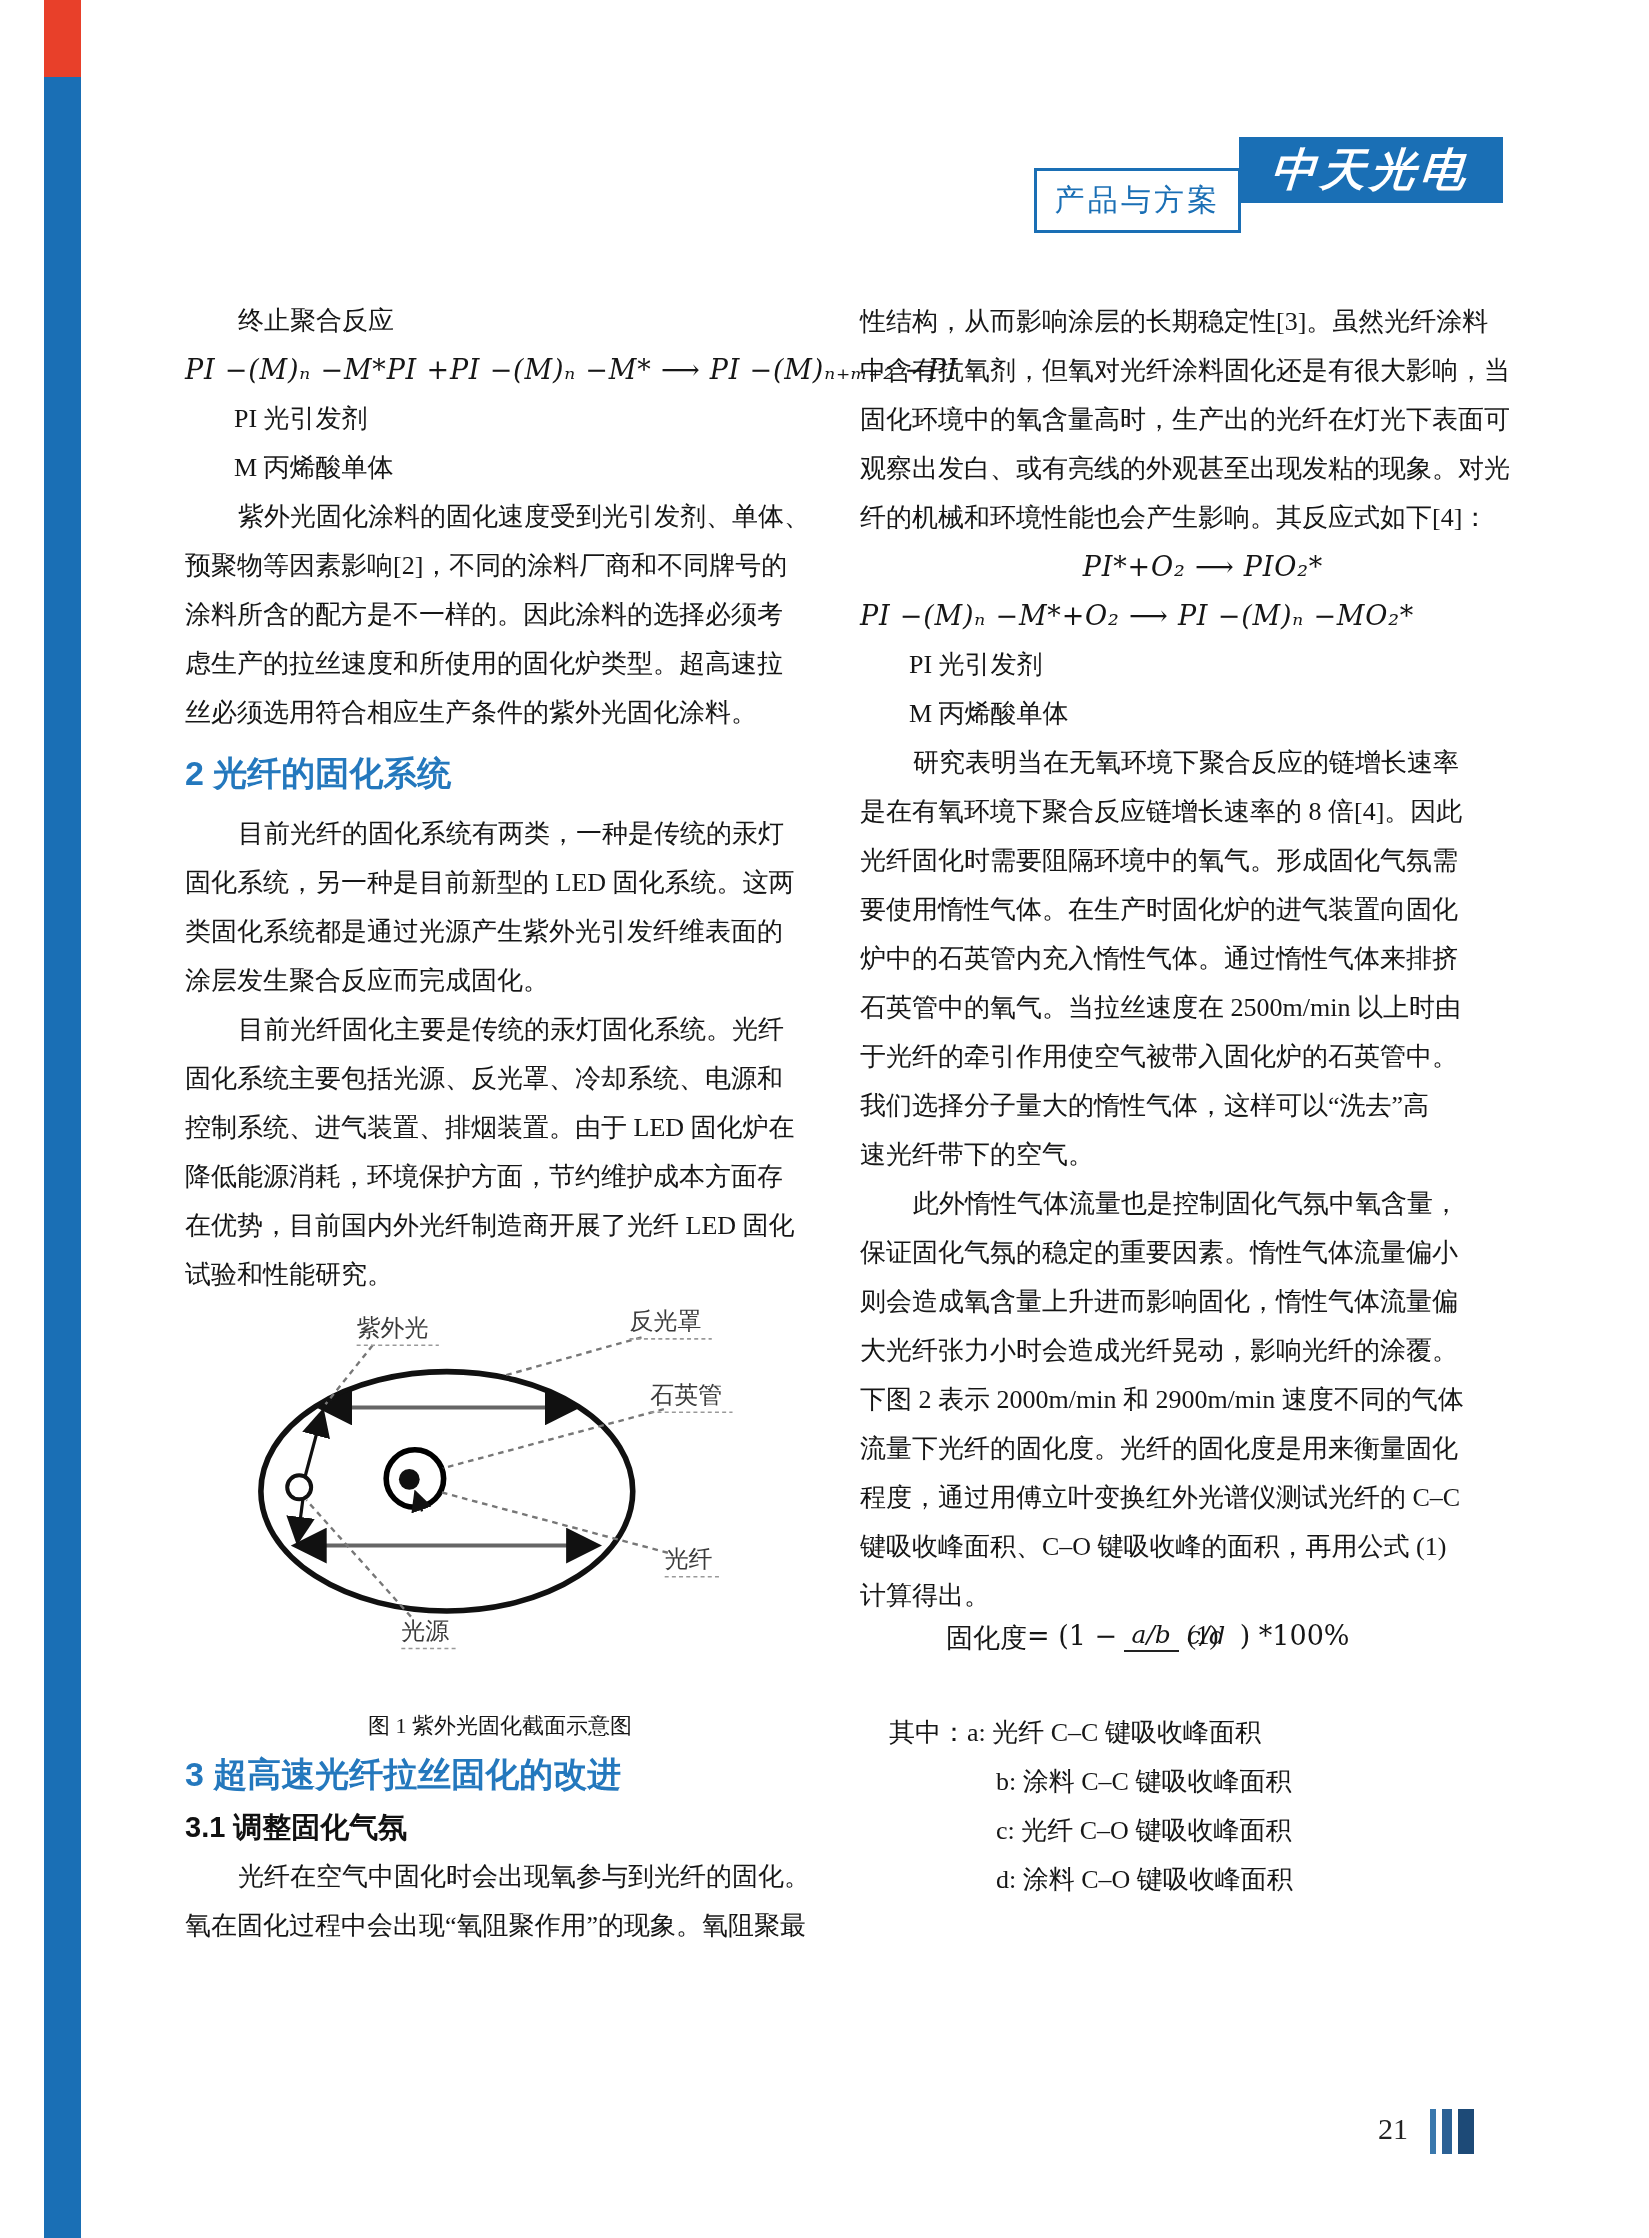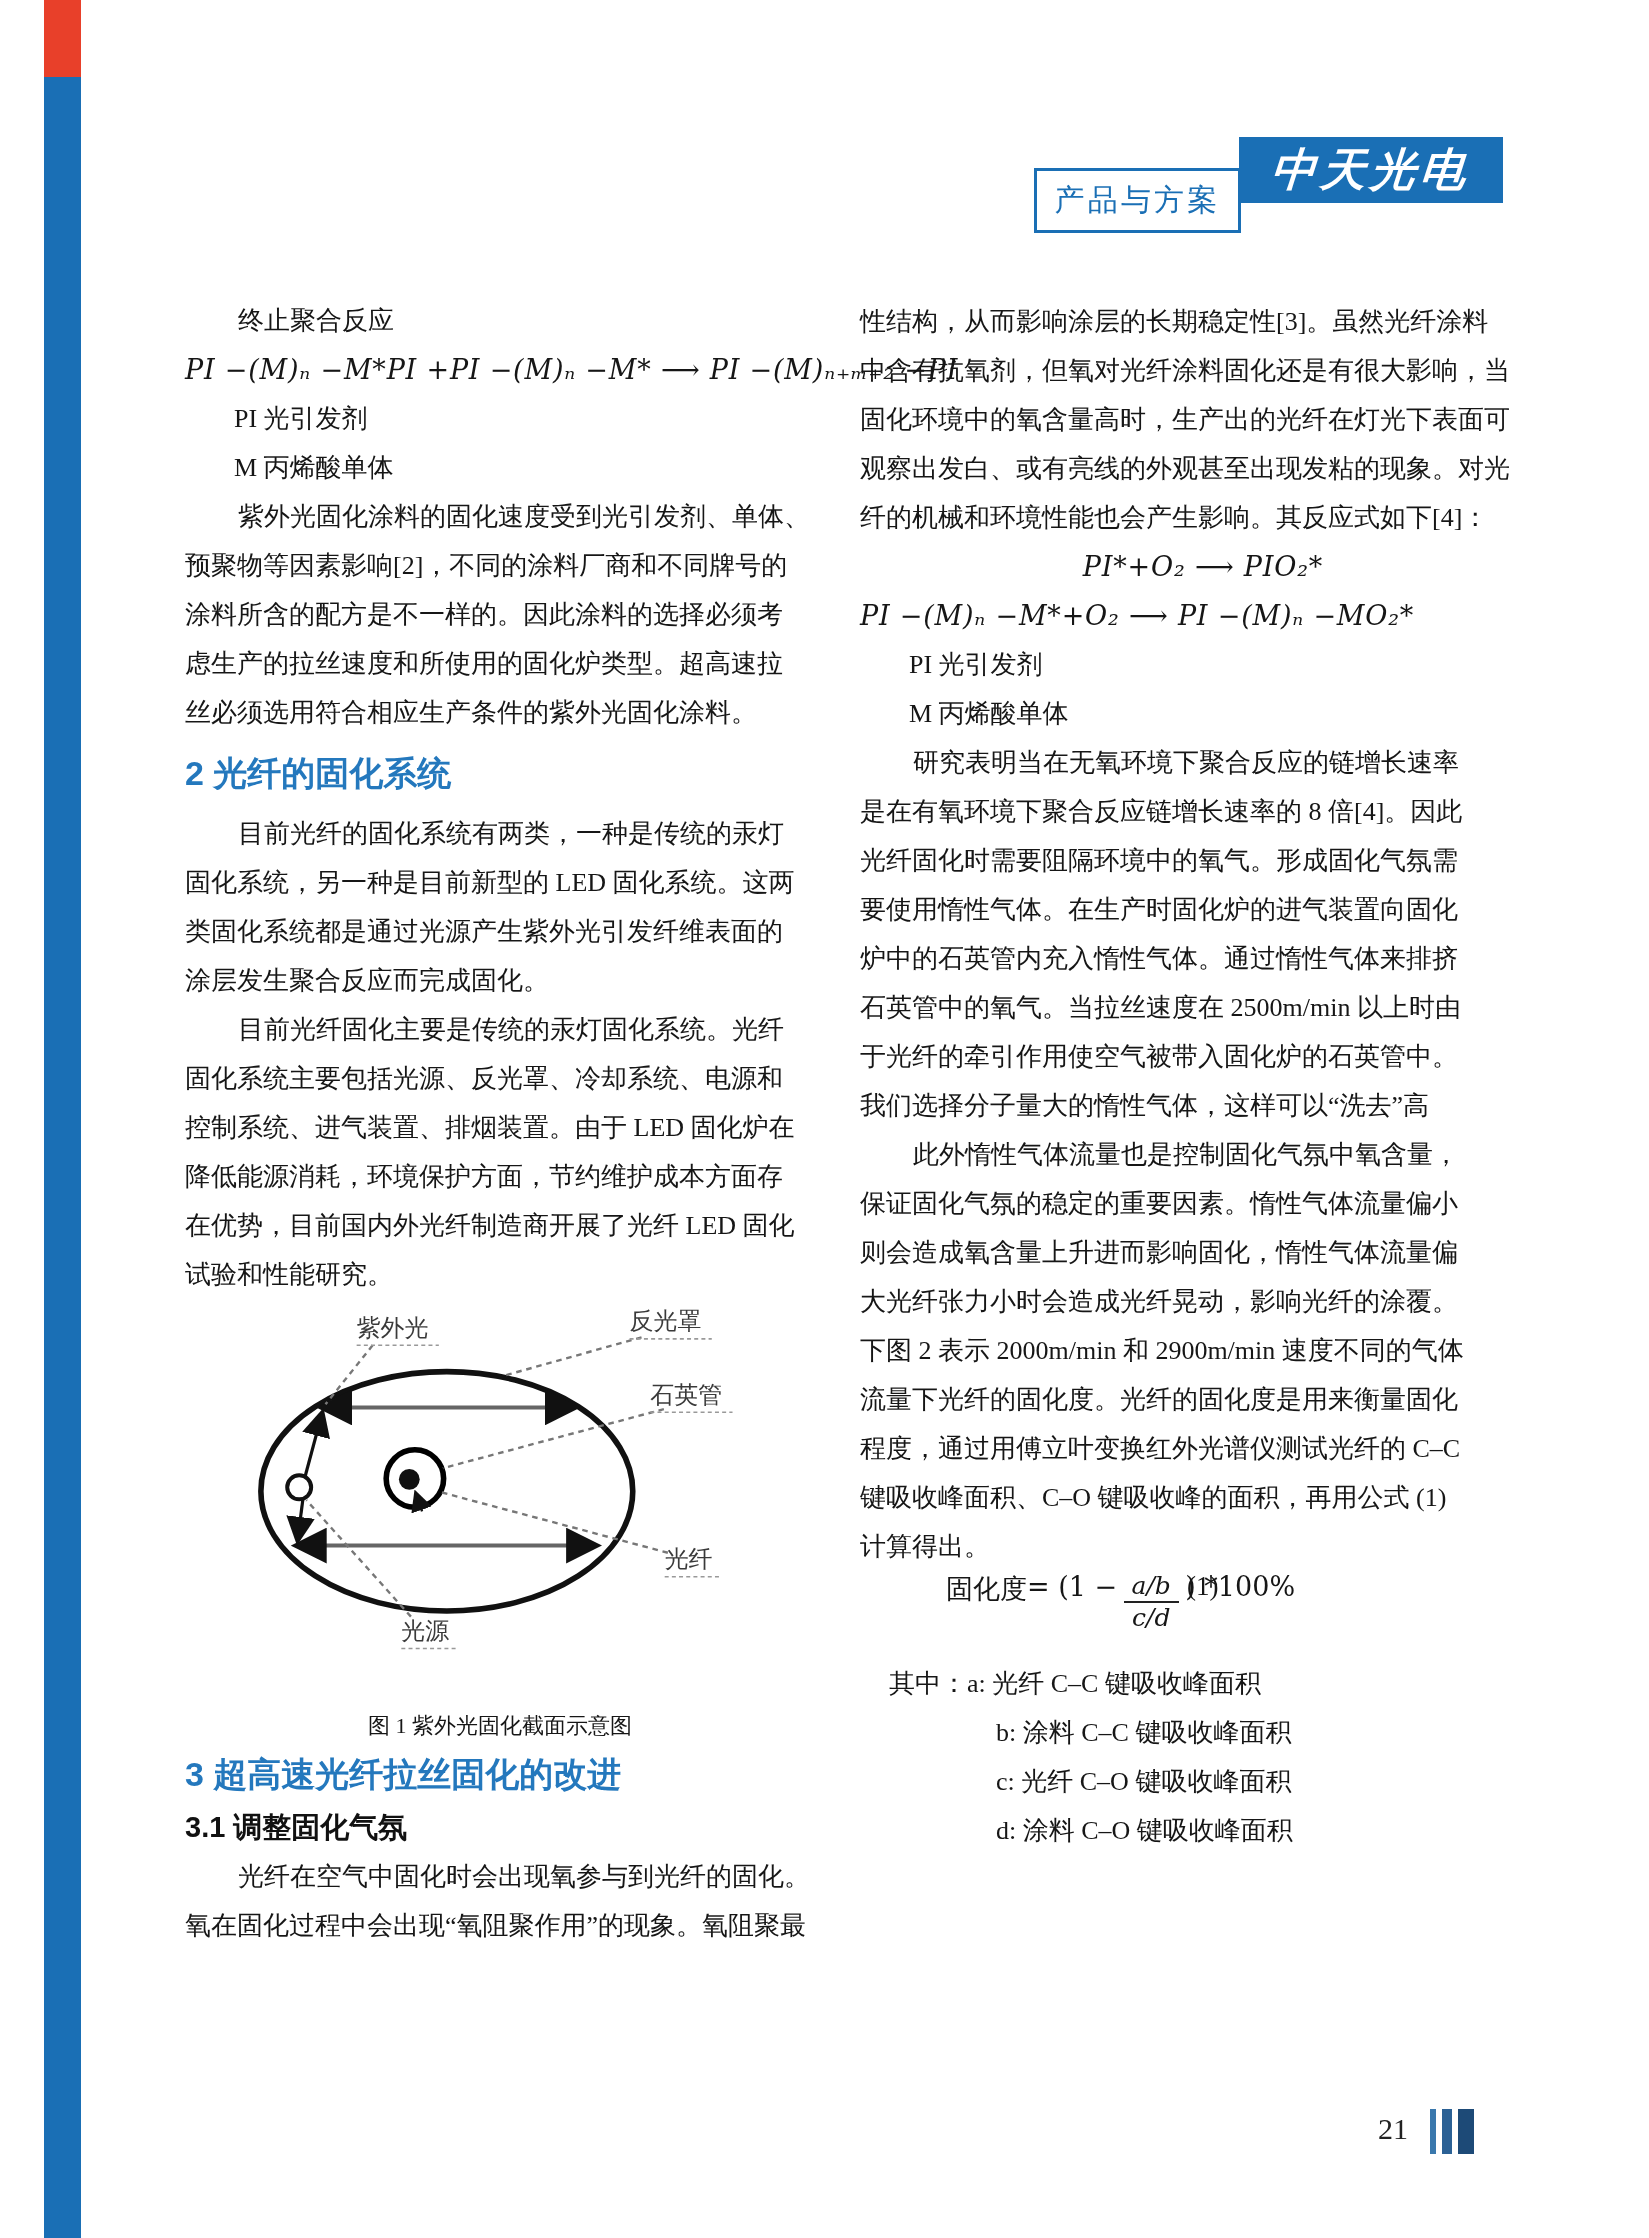--- a/index.html
+++ b/index.html
@@ -54,21 +54,21 @@
   }
   .fig-wrap{width:621px;height:407px;position:relative;}
   .fig-caption{width:447px;text-align:right;font-size:22px;height:40px;line-height:40px;}
   .fig-label{font-size:30px;fill:#3a3a3a;font-family:"Liberation Serif","DejaVu Serif",serif;}
   
   .formula1{
     height:88px;display:flex;align-items:flex-start;padding-left:86px;position:relative;
     font-size:27px;
   }
   .formula1 .math{font-family:"DejaVu Serif","Liberation Serif",serif;}
-  .frac{display:inline-flex;flex-direction:column;align-items:center;margin:0 6.4px;vertical-align:middle;}
+  .frac{display:inline-flex;flex-direction:row;align-items:center;margin:0 6.4px;vertical-align:middle;}
   .frac .num{font-style:italic;font-size:25px;line-height:30px;padding:0 8px;border-bottom:2.4px solid #222;}
   .frac .den{font-style:italic;font-size:25px;line-height:30px;padding:0 8px;}
   .ftag{position:absolute;left:327px;font-size:27px;}
   
   .page-num{position:absolute;left:1378px;top:2112px;font-size:30px;color:#222;}
   .footer-bars{position:absolute;left:1430px;top:2109px;height:45px;display:flex;gap:5.6px;align-items:stretch;}
   .fb{height:100%;}
 </style>
 </head>
 <body>
@@ -173,20 +173,21 @@
         <div class="line def">PI 光引发剂</div>
         <div class="line def">M 丙烯酸单体</div>
         <div class="line first">研究表明当在无氧环境下聚合反应的链增长速率</div>
         <div class="line body">是在有氧环境下聚合反应链增长速率的 8 倍[4]。因此</div>
         <div class="line body">光纤固化时需要阻隔环境中的氧气。形成固化气氛需</div>
         <div class="line body">要使用惰性气体。在生产时固化炉的进气装置向固化</div>
         <div class="line body">炉中的石英管内充入惰性气体。通过惰性气体来排挤</div>
         <div class="line body">石英管中的氧气。当拉丝速度在 2500m/min 以上时由</div>
         <div class="line body">于光纤的牵引作用使空气被带入固化炉的石英管中。</div>
         <div class="line body">我们选择分子量大的惰性气体，这样可以“洗去”高</div>
+        <div class="line body">速光纤带下的空气。</div>
         <div class="line first">此外惰性气体流量也是控制固化气氛中氧含量，</div>
         <div class="line body">保证固化气氛的稳定的重要因素。惰性气体流量偏小</div>
         <div class="line body">则会造成氧含量上升进而影响固化，惰性气体流量偏</div>
         <div class="line body">大光纤张力小时会造成光纤晃动，影响光纤的涂覆。</div>
         <div class="line body">下图 2 表示 2000m/min 和 2900m/min 速度不同的气体</div>
         <div class="line body">流量下光纤的固化度。光纤的固化度是用来衡量固化</div>
         <div class="line body">程度，通过用傅立叶变换红外光谱仪测试光纤的 C–C</div>
         <div class="line body">键吸收峰面积、C–O 键吸收峰的面积，再用公式 (1)</div>
         <div class="line body">计算得出。</div>
       </div>

